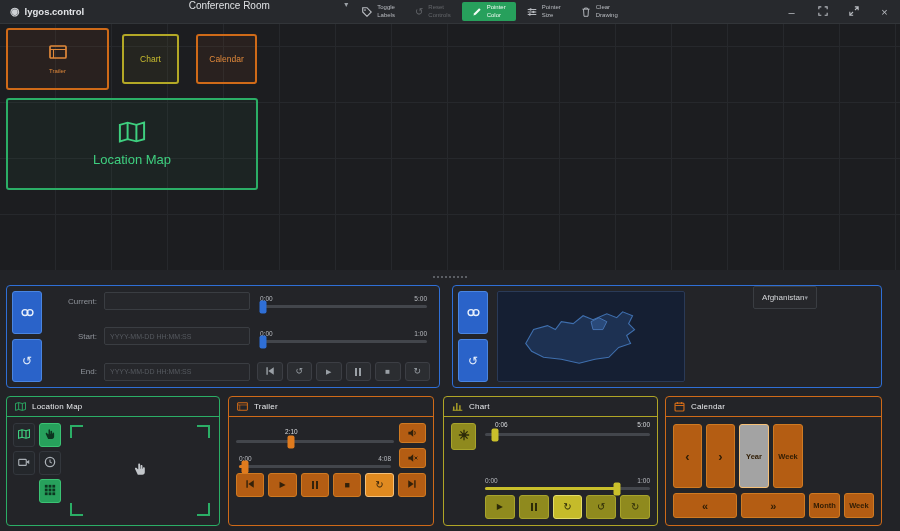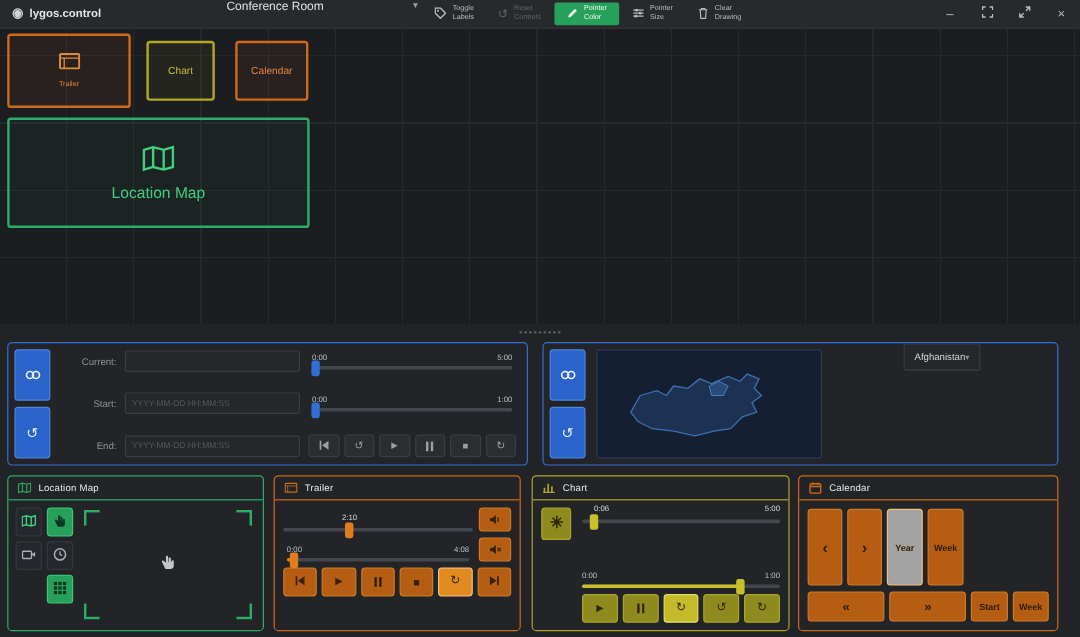--- a/index.html
+++ b/index.html
@@ -563,19 +563,19 @@
           </div>
         </div>
       </div>
       <div class="cal-bottom">
         <button class="cbtn wide">
             <span>«</span>
           </button>
         <button class="cbtn wide">
             <span>»</span>
           </button>
-        <button class="cbtn narrow">Start</button>
+        <button class="cbtn narrow">Month</button>
         <button class="cbtn narrow">Week</button>
       </div>
     </div>
   </section>
 
 </div>
 
 </body></html>

